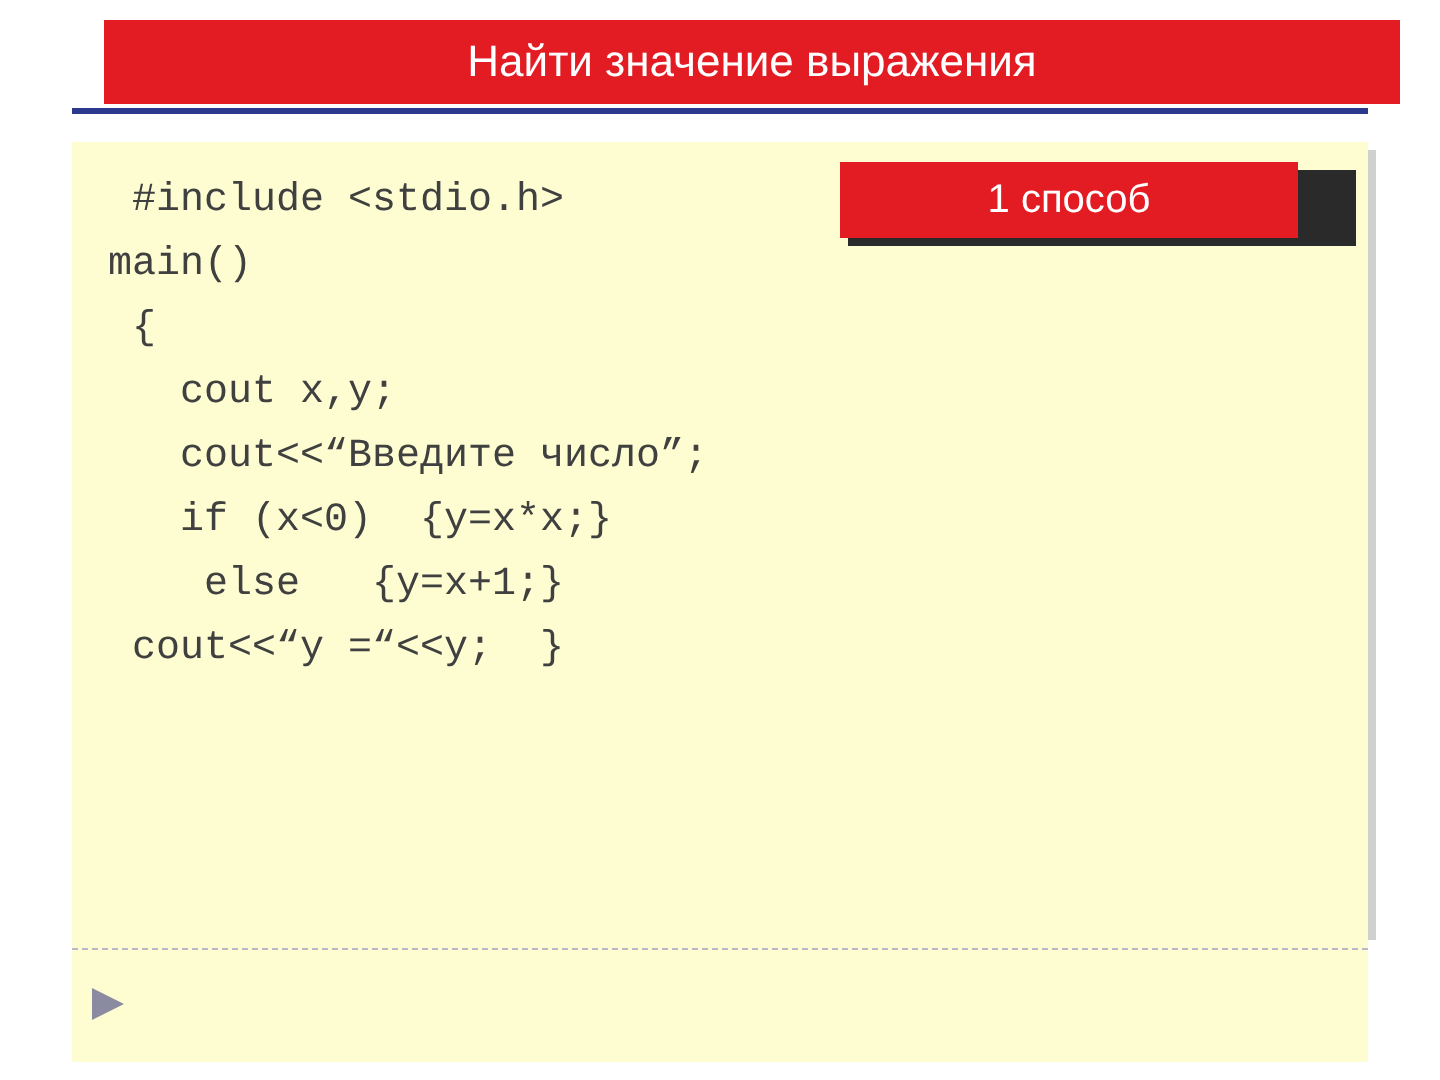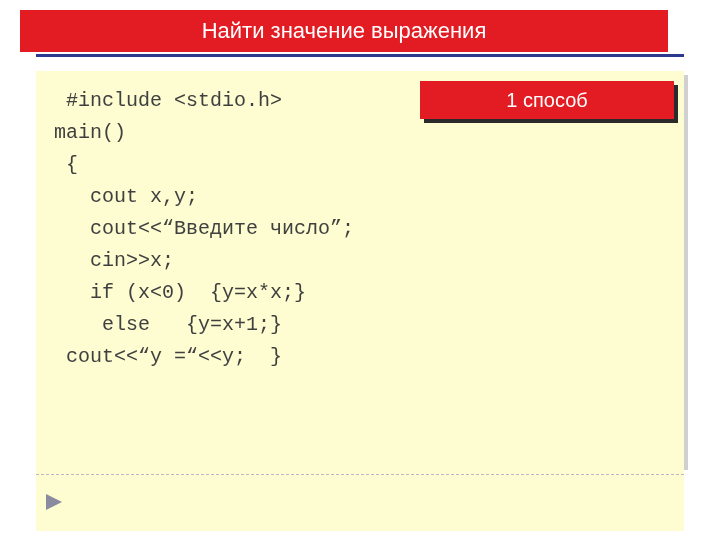--- a/index.html
+++ b/index.html
@@ -11,21 +11,21 @@
     overflow: hidden;
   }
   .slide {
     width: 720px;
     height: 540px;
     position: relative;
     background: #ffffff;
   }
   .title-bar {
     position: absolute;
-    left: 20px;
+    left: 52px;
     top: 10px;
     width: 648px;
     height: 42px;
     background: #e31b23;
     display: flex;
     align-items: center;
     justify-content: center;
   }
   .title-bar span {
     color: #ffffff;
@@ -69,21 +69,21 @@
     left: 424px;
     top: 85px;
     width: 254px;
     height: 38px;
     background: #2a2a2a;
   }
   .method-badge {
     position: absolute;
     left: 420px;
     top: 81px;
-    width: 254px;
+    width: 229px;
     height: 38px;
     background: #e31b23;
     display: flex;
     align-items: center;
     justify-content: center;
   }
   .method-badge span {
     color: #ffffff;
     font-size: 20px;
     font-family: "Trebuchet MS", "Segoe UI", sans-serif;
@@ -113,21 +113,20 @@
   </div>
   <div class="title-underline"></div>
 
   <div class="code-shadow"></div>
   <div class="code-box">
     <div class="code-line"> #include &lt;stdio.h&gt;</div>
     <div class="code-line">main()</div>
     <div class="code-line"> {</div>
     <div class="code-line">   cout x,y;</div>
     <div class="code-line">   cout&lt;&lt;“Введите число”;</div>
-    <div class="code-line">   cin&gt;&gt;x;</div>
     <div class="code-line">   if (x&lt;0)  {y=x*x;}</div>
     <div class="code-line">    else   {y=x+1;}</div>
     <div class="code-line"> cout&lt;&lt;“y =“&lt;&lt;y;  }</div>
   </div>
 
   <div class="badge-shadow"></div>
   <div class="method-badge">
     <span>1 способ</span>
   </div>
 

